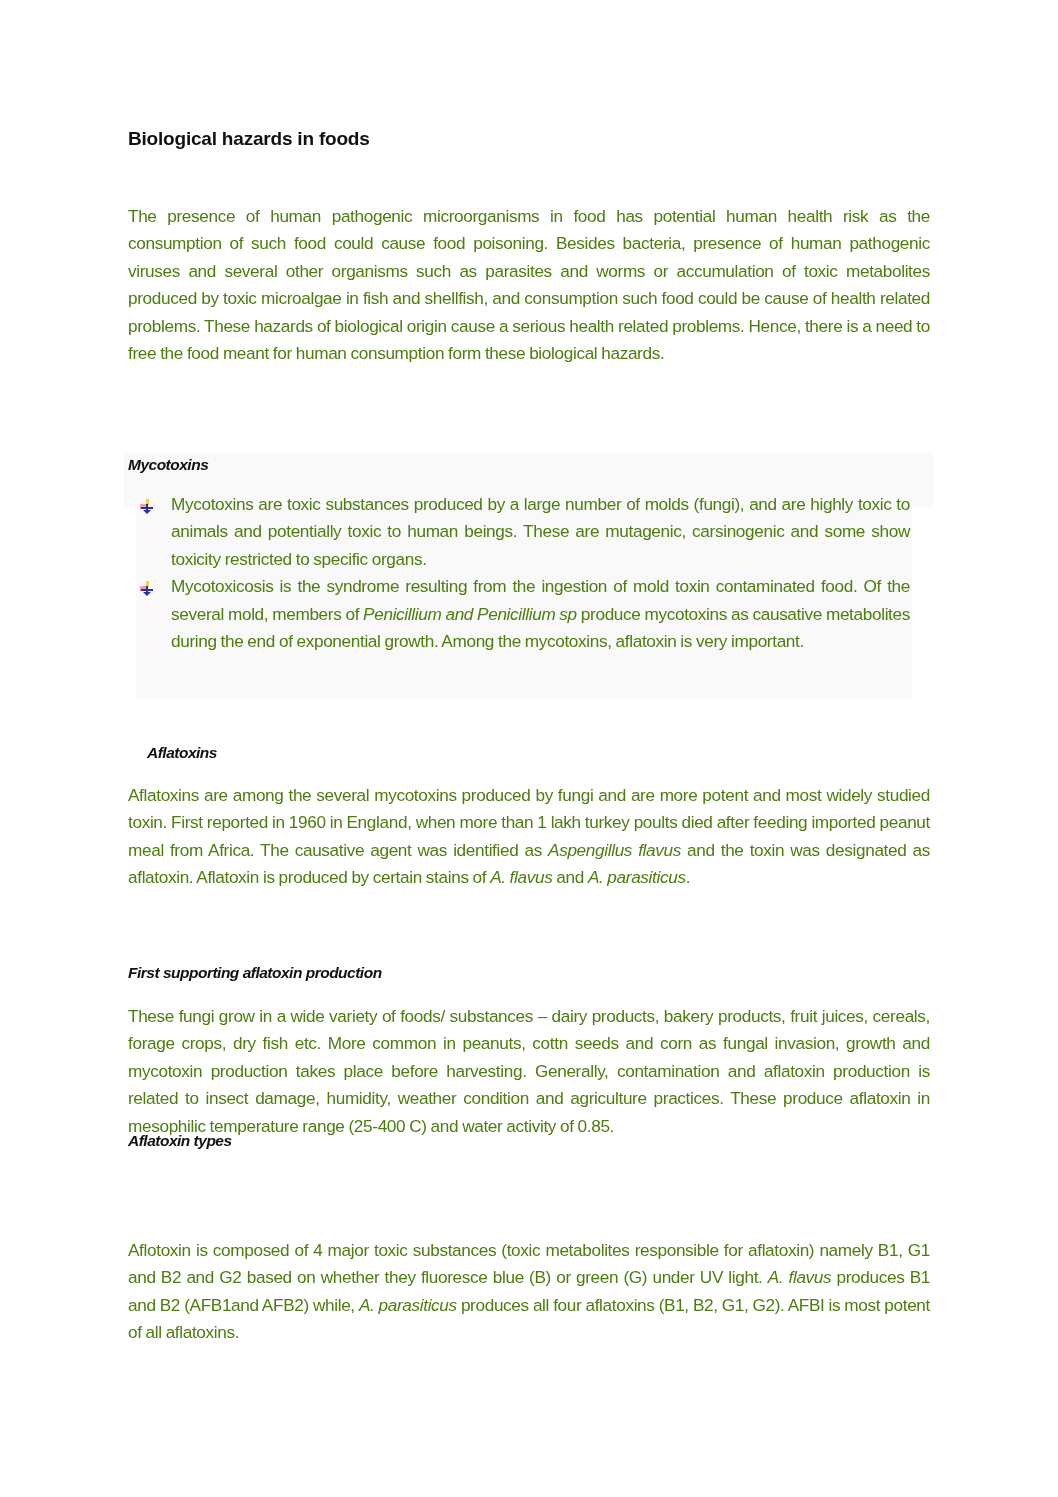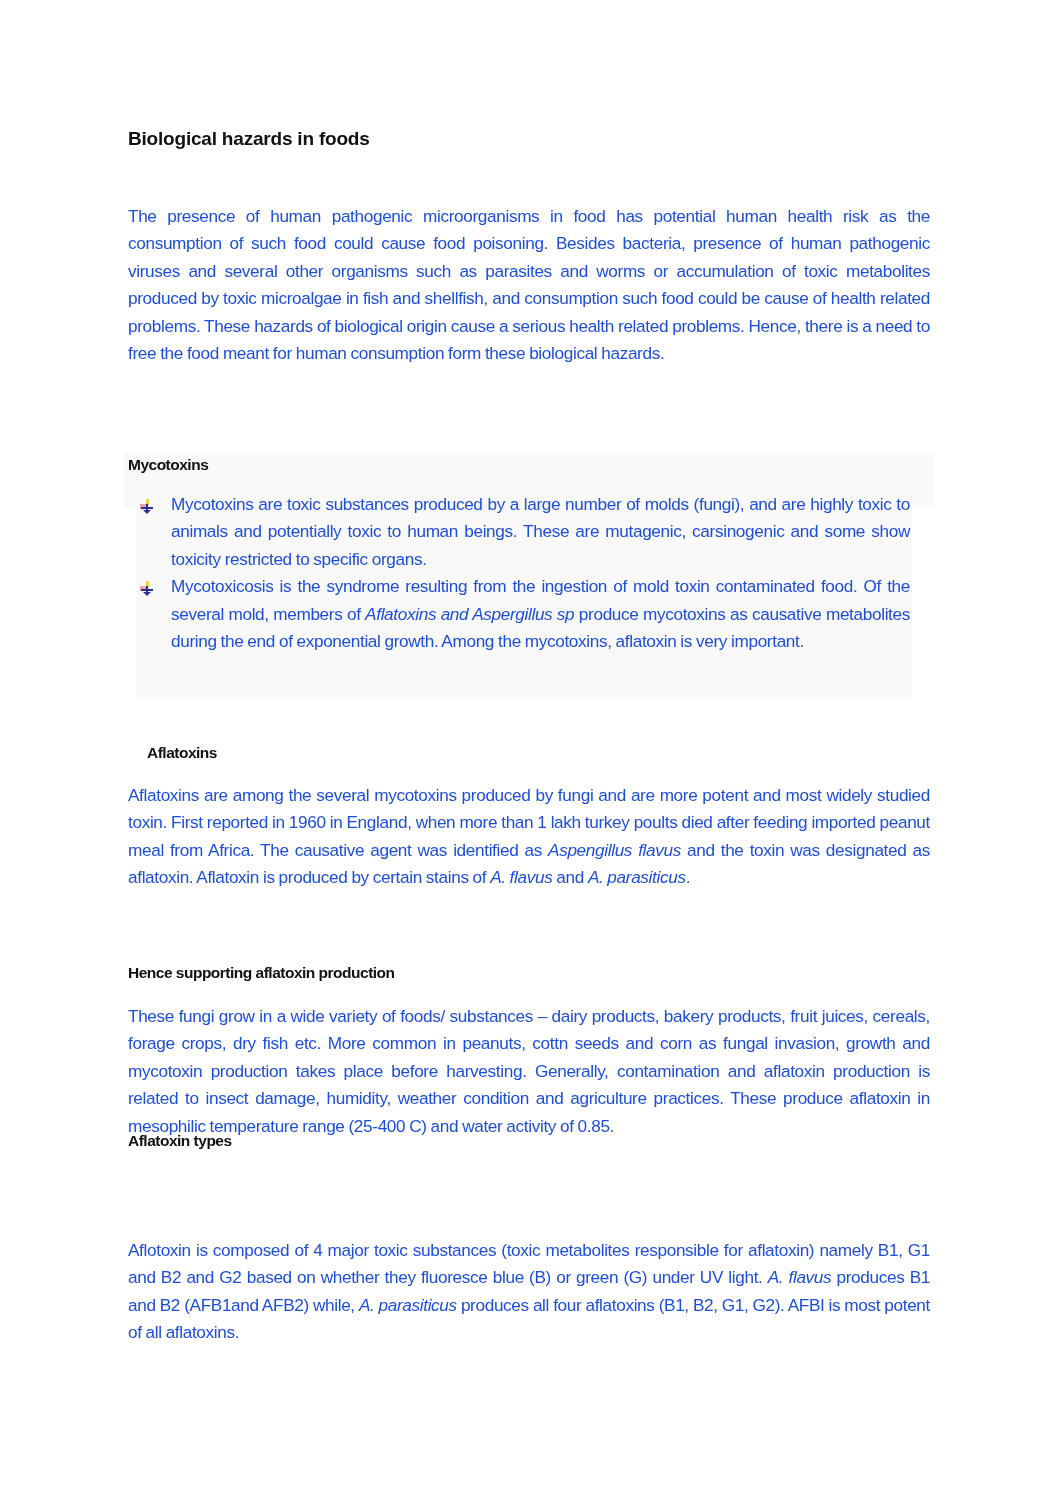--- a/index.html
+++ b/index.html
@@ -31,39 +31,40 @@
       font-size: 19px;
       letter-spacing: -0.2px;
       color: #111;
     }
     .body-text {
       font-family: "Liberation Sans Narrow", "Liberation Sans", sans-serif;
       font-size: 17.2px;
       line-height: 27.4px;
       text-align: justify;
       text-align-last: left;
-      color: #1d4ed8;
+      color: #4d7c0f;
       margin: 0;
       letter-spacing: -0.35px;
       word-spacing: -0.5px;
     }
     .block {
       position: absolute;
       left: 128px;
       width: 802px;
     }
     .heading {
       position: absolute;
       left: 128px;
       margin: 0;
       font-family: "Liberation Sans", sans-serif;
       font-weight: bold;
       font-size: 15.5px;
       letter-spacing: -0.5px;
       color: #111;
+      font-style: italic;
     }
     .shade-head {
       position: absolute;
       left: 124px;
       top: 453px;
       width: 810px;
       height: 54px;
       background: #f9f9f9;
     }
     .shade-list {
@@ -126,29 +127,29 @@
     <li class="bullet-item body-text">
       <span class="bullet-icon">
         <svg width="14" height="16" viewBox="0 0 14 16">
           <rect x="0" y="5" width="6" height="5" fill="#f4a0a0"></rect>
           <rect x="6" y="0" width="3" height="6" fill="#f2d24a"></rect>
           <rect x="1" y="8" width="12" height="2" fill="#2a2fa0"></rect>
           <rect x="6" y="5" width="2" height="7" fill="#2a2fa0"></rect>
           <polygon points="3,11 11,11 7,15" fill="#2a2fa0"></polygon>
         </svg>
       </span>
-      <span>Mycotoxicosis is the syndrome resulting from the ingestion of mold toxin contaminated food. Of the several mold, members of </span><span class="it">Aflatoxins and Aspergillus sp</span><span> produce mycotoxins as causative metabolites during the end of exponential growth. Among the mycotoxins, aflatoxin is very important.</span>
+      <span>Mycotoxicosis is the syndrome resulting from the ingestion of mold toxin contaminated food. Of the several mold, members of </span><span class="it">Penicillium and Penicillium sp</span><span> produce mycotoxins as causative metabolites during the end of exponential growth. Among the mycotoxins, aflatoxin is very important.</span>
     </li>
   </ul>
 
   <h2 class="heading" style="top:744px;margin-left:19px;">Aflatoxins</h2>
 
   <p class="block body-text" style="top:782px;"><span>Aflatoxins are among the several mycotoxins produced by fungi and are more potent and most widely studied toxin. First reported in 1960 in England, when more than 1 lakh turkey poults died after feeding imported peanut meal from Africa. The causative agent was identified as </span><span class="it">Aspengillus flavus</span><span> and the toxin was designated as aflatoxin. Aflatoxin is produced by certain stains of </span><span class="it">A. flavus</span><span> and </span><span class="it">A. parasiticus</span><span>.</span></p>
 
-  <h2 class="heading" style="top:964px;">Hence supporting aflatoxin production</h2>
+  <h2 class="heading" style="top:964px;">First supporting aflatoxin production</h2>
 
   <p class="block body-text" style="top:1003px;">These fungi grow in a wide variety of foods/ substances – dairy products, bakery products, fruit juices, cereals, forage crops, dry fish etc. More common in peanuts, cottn seeds and corn as fungal invasion, growth and mycotoxin production takes place before harvesting. Generally, contamination and aflatoxin production is related to insect damage, humidity, weather condition and agriculture practices. These produce aflatoxin in mesophilic temperature range (25-400 C) and water activity of 0.85.</p>
 
   <h2 class="heading" style="top:1132px;">Aflatoxin types</h2>
 
   <p class="block body-text" style="top:1237px;"><span>Aflotoxin is composed of 4 major toxic substances (toxic metabolites responsible for aflatoxin) namely B1, G1 and B2 and G2 based on whether they fluoresce blue (B) or green (G) under UV light. </span><span class="it">A. flavus</span><span> produces B1 and B2 (AFB1and AFB2) while, </span><span class="it">A. parasiticus</span><span> produces all four aflatoxins (B1, B2, G1, G2). AFBI is most potent of all aflatoxins.</span></p>
 
 </div>
 
 </body></html>

